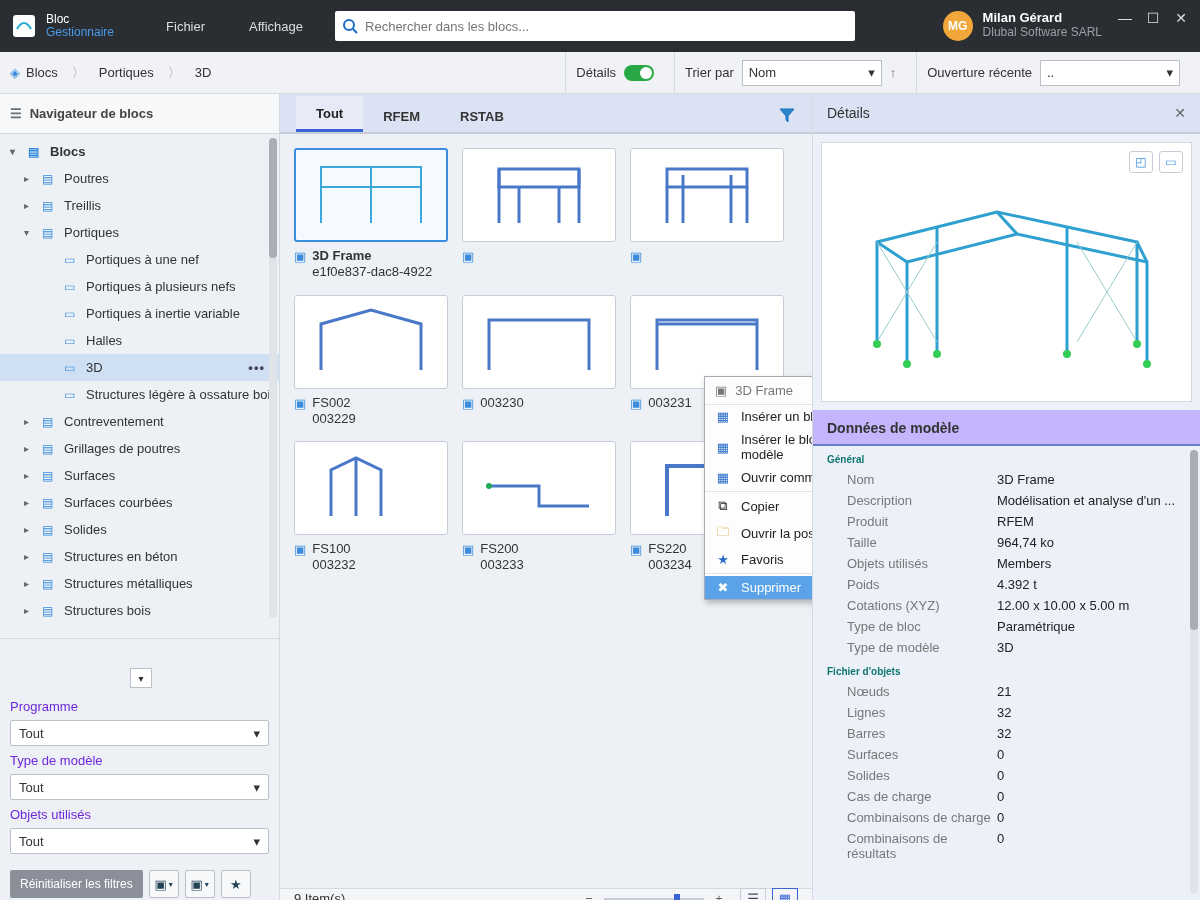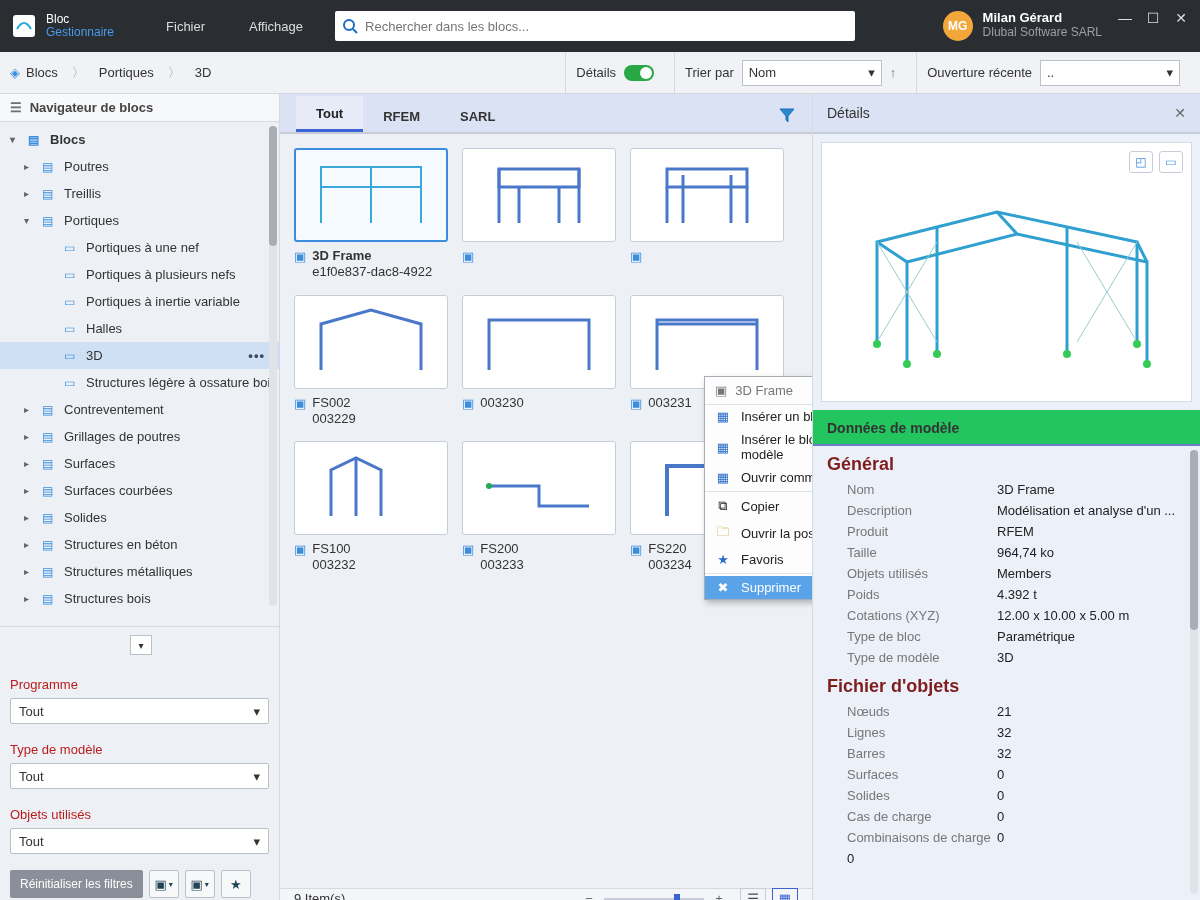--- a/index.html
+++ b/index.html
@@ -53,21 +53,21 @@
 .tnode .tlabel { font-size:13px; color:#333; }
 .tnode.l1 { padding-left: 10px; font-weight:600; }
 .tnode.l2 { padding-left: 24px; }
 .tnode.l4 { padding-left: 64px; }
 .tnode.sel { background:#cfe0f5; }
 .tnode.sel .more {margin-left:auto; margin-right:14px; color:#446; letter-spacing:1px; font-weight:700;}
 .divider { height:1px; background:#d6d9de; margin:4px 0; }
 
 .filters { padding:8px 10px 10px 10px; display:flex; flex-direction:column; gap:6px; background:#edf0f4; margin-top:auto; }
 .filters .dropicon { width:22px; height:20px; border:1px solid #bcc0c7; background:#fff; margin:-4px 0 4px 120px; display:flex;align-items:center;justify-content:center; font-size:10px;}
-.flabel { font-size:13px; color:#b91c1c; margin-top:12px; }
+.flabel { font-size:13px; color:#6d28d9; margin-top:1px; }
 .fselect { height:26px; border:1px solid #bcc0c7; background:#fff; display:flex; align-items:center; justify-content:space-between; padding:0 8px; font-size:13px; border-radius:2px; }
 .sb-actions { display:flex; gap:6px; padding:6px 10px 10px 10px; align-items:center; }
 .resetbtn { flex:0 0 auto; height:28px; padding:0 10px; background:#8a8f99; color:#fff; border-radius:2px; display:flex; align-items:center; font-size:12px; }
 .iconbtn { width:30px; height:28px; border:1px solid #bcc0c7; background:#f7f8fa; display:flex; align-items:center; justify-content:center; border-radius:2px; color:#245; position:relative; }
 .iconbtn .drop { font-size:8px; margin-left:2px; }
 
 
 .main { flex:1; display:flex; flex-direction:column; background:#edf0f4; position:relative; }
 .tabs { height:40px; background:#dbe2f3; display:flex; align-items:flex-end; padding:0 16px; border-bottom:2px solid #c7cdd8; }
 .tab { padding:10px 20px 8px 20px; font-size:13px; color:#333; font-weight:600; }
@@ -104,25 +104,25 @@
 .viewsw .v { width:26px; height:22px; border:1px solid #c7cdd8; display:flex;align-items:center;justify-content:center; color:#446; }
 .viewsw .v.active { border-color:#3a63d6; color:#3a63d6; }
 
 
 .details { width:388px; background:#ecf0f9; border-left:1px solid #d6d9de; display:flex; flex-direction:column; }
 .dhead { height:40px; background:#dbe2f3; display:flex; align-items:center; justify-content:space-between; padding:0 14px; font-size:14px; border-bottom:2px solid #c7cdd8; }
 .dhead .xbtn { color:#666; }
 .dpreview { height:260px; background:#fff; margin:8px; border:1px solid #d6d9de; position:relative; display:flex; align-items:center; justify-content:center; }
 .dpreview .picons { position:absolute; right:8px; top:8px; display:flex; gap:6px; }
 .dpreview .picons .pi { width:24px; height:22px; border:1px solid #c7cdd8; border-radius:3px; background:#fff; display:flex;align-items:center;justify-content:center; color:#3a8dde; font-size:12px; }
-.dsectionhead { padding:10px 14px 8px 14px; font-size:14px; font-weight:600; color:#333; background:#22c55e; border-bottom:2px solid #6a7dcb; }
+.dsectionhead { padding:10px 14px 8px 14px; font-size:14px; font-weight:600; color:#333; background:#c4b5fd; border-bottom:2px solid #6a7dcb; }
 .dscroll { flex:1; overflow:hidden; position:relative; }
 .dscroll .track2 { position:absolute; right:2px; top:4px; width:8px; height:96%; background:#e0e3e8; border-radius:4px; }
 .dscroll .thumb2 { position:absolute; right:2px; top:4px; width:8px; height:180px; background:#a9adb5; border-radius:4px; }
-.dgroup { padding:8px 14px 4px 14px; font-weight:700; font-size:18px; color:#7f1d1d; }
+.dgroup { padding:8px 14px 4px 14px; font-weight:700; font-size:10px; color:#0f766e; }
 .drow { display:flex; padding:3px 14px 3px 34px; font-size:13px; }
 .drow .k { flex:0 0 150px; color:#777; }
 .drow .v { flex:1; color:#222; overflow:hidden; text-overflow:ellipsis; white-space:nowrap; }
 
 svg { display:block; }
 </style>
 </head>
 <body>
 
 <div class="titlebar">
@@ -317,21 +317,21 @@
       <div class="iconbtn">▣<span class="drop">▾</span></div>
       <div class="iconbtn">▣<span class="drop">▾</span></div>
       <div class="iconbtn">★</div>
     </div>
   </div>
 
   <div class="main">
     <div class="tabs">
       <div class="tab active">Tout</div>
       <div class="tab">RFEM</div>
-      <div class="tab">SARL</div>
+      <div class="tab">RSTAB</div>
       <div class="tabspacer"></div>
       <span class="filtericon">
         <svg width="18" height="18">
             <path d="M2 3 L16 3 L10 10 L10 16 L8 14 L8 10 Z" fill="#2a88c8" stroke="#1a6cc7"></path>
           </svg>
       </span>
     </div>
     <div class="grid">
 
       <div class="card">
@@ -651,20 +651,21 @@
           </div>
           <div class="drow">
             <span class="k">Cas de charge</span>
             <span class="v">0</span>
           </div>
           <div class="drow">
             <span class="k">Combinaisons de charge</span>
             <span class="v">0</span>
           </div>
           <div class="drow">
+            <span class="k">Combinaisons de résultats</span>
             <span class="v">0</span>
           </div>
         </div>
       <div class="track2"></div>
       <div class="thumb2"></div>
     </div>
   </div>
 </div>
 
 </body></html>

